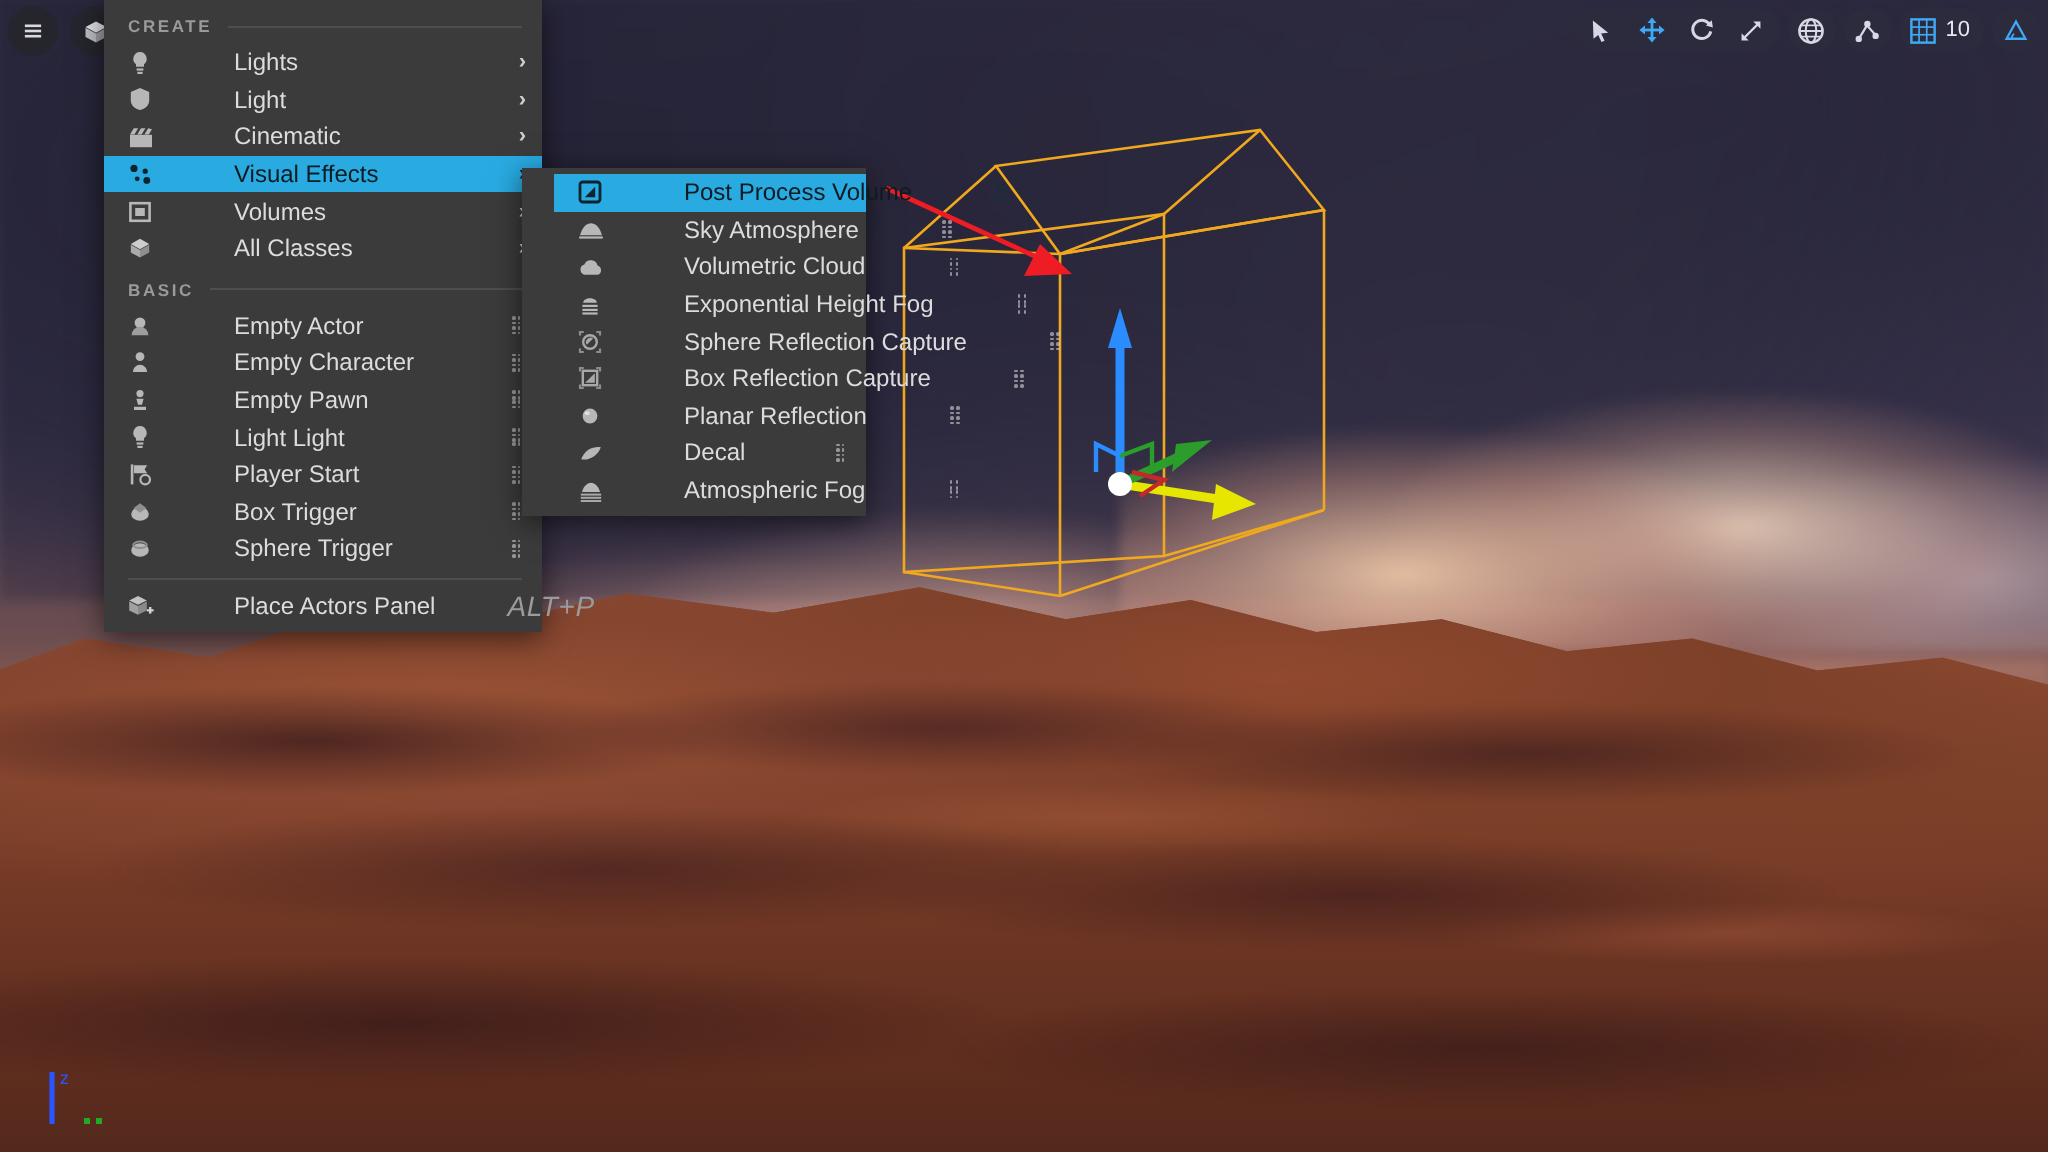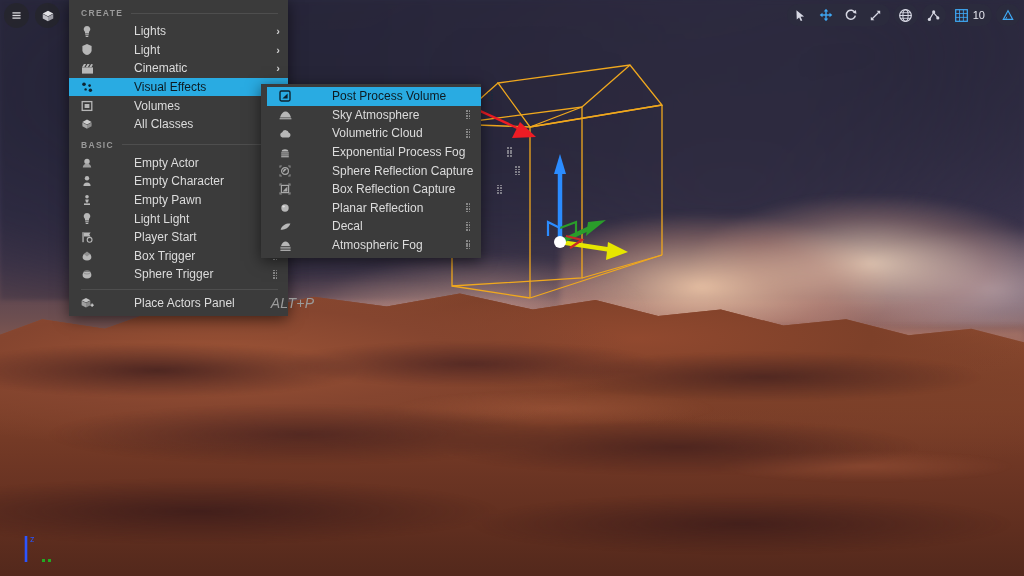--- a/index.html
+++ b/index.html
@@ -117,22 +117,22 @@
     color:#e6e7ef; font-size:11px; cursor:pointer;
   }
 
   
   .menu {
     position:absolute; background:#3b3b3b;
     box-shadow:0 3px 14px rgba(0,0,0,0.55);
     font-size:12px; color:#e3e3e3; z-index:60;
     padding:2px 0 0 0;
   }
-  #menu-create { left:52px; top:0px; width:219px; padding-bottom:4px;margin-left:17px; }
-  #menu-visual-effects { left:261px; top:84px; width:220px; padding:3px 0 4px 6px; }
+  #menu-create { left:52px; top:0px; width:219px; padding-bottom:4px; }
+  #menu-visual-effects { left:261px; top:84px; width:172px; padding:3px 0 4px 16px; }
 
   .menu-section {
     display:flex; align-items:center; gap:8px;
     padding:6px 10px 4px 12px;
   }
   .menu-section .sec-label {
     font-size:8.5px; letter-spacing:1.3px; color:#9a9a9a; font-weight:bold;
   }
   .menu-section .sec-rule { flex:1; height:1px; background:#4e4e4e; }
 
@@ -632,21 +632,21 @@
       <span class="mi-icon">
         <svg width="12" height="12" viewBox="0 0 12 12">
             <path d="M2.6 5.4 C2.6 2.4 9.4 2.4 9.4 5.4z" fill="#b7b7b7"></path>
             <g fill="#b7b7b7">
               <rect x="2.2" y="6.4" width="7.6" height="1.1"></rect>
               <rect x="2.2" y="8.4" width="7.6" height="1.1"></rect>
               <rect x="2.2" y="10.2" width="7.6" height="1.1"></rect>
             </g>
           </svg>
       </span>
-      <span class="mi-label">Exponential Process Fog</span>
+      <span class="mi-label">Exponential Height Fog</span>
       <span class="grip">
           <i></i>
           <i></i>
           <i></i>
           <i></i>
           <i></i>
           <i></i>
           <i></i>
           <i></i>
         </span>

